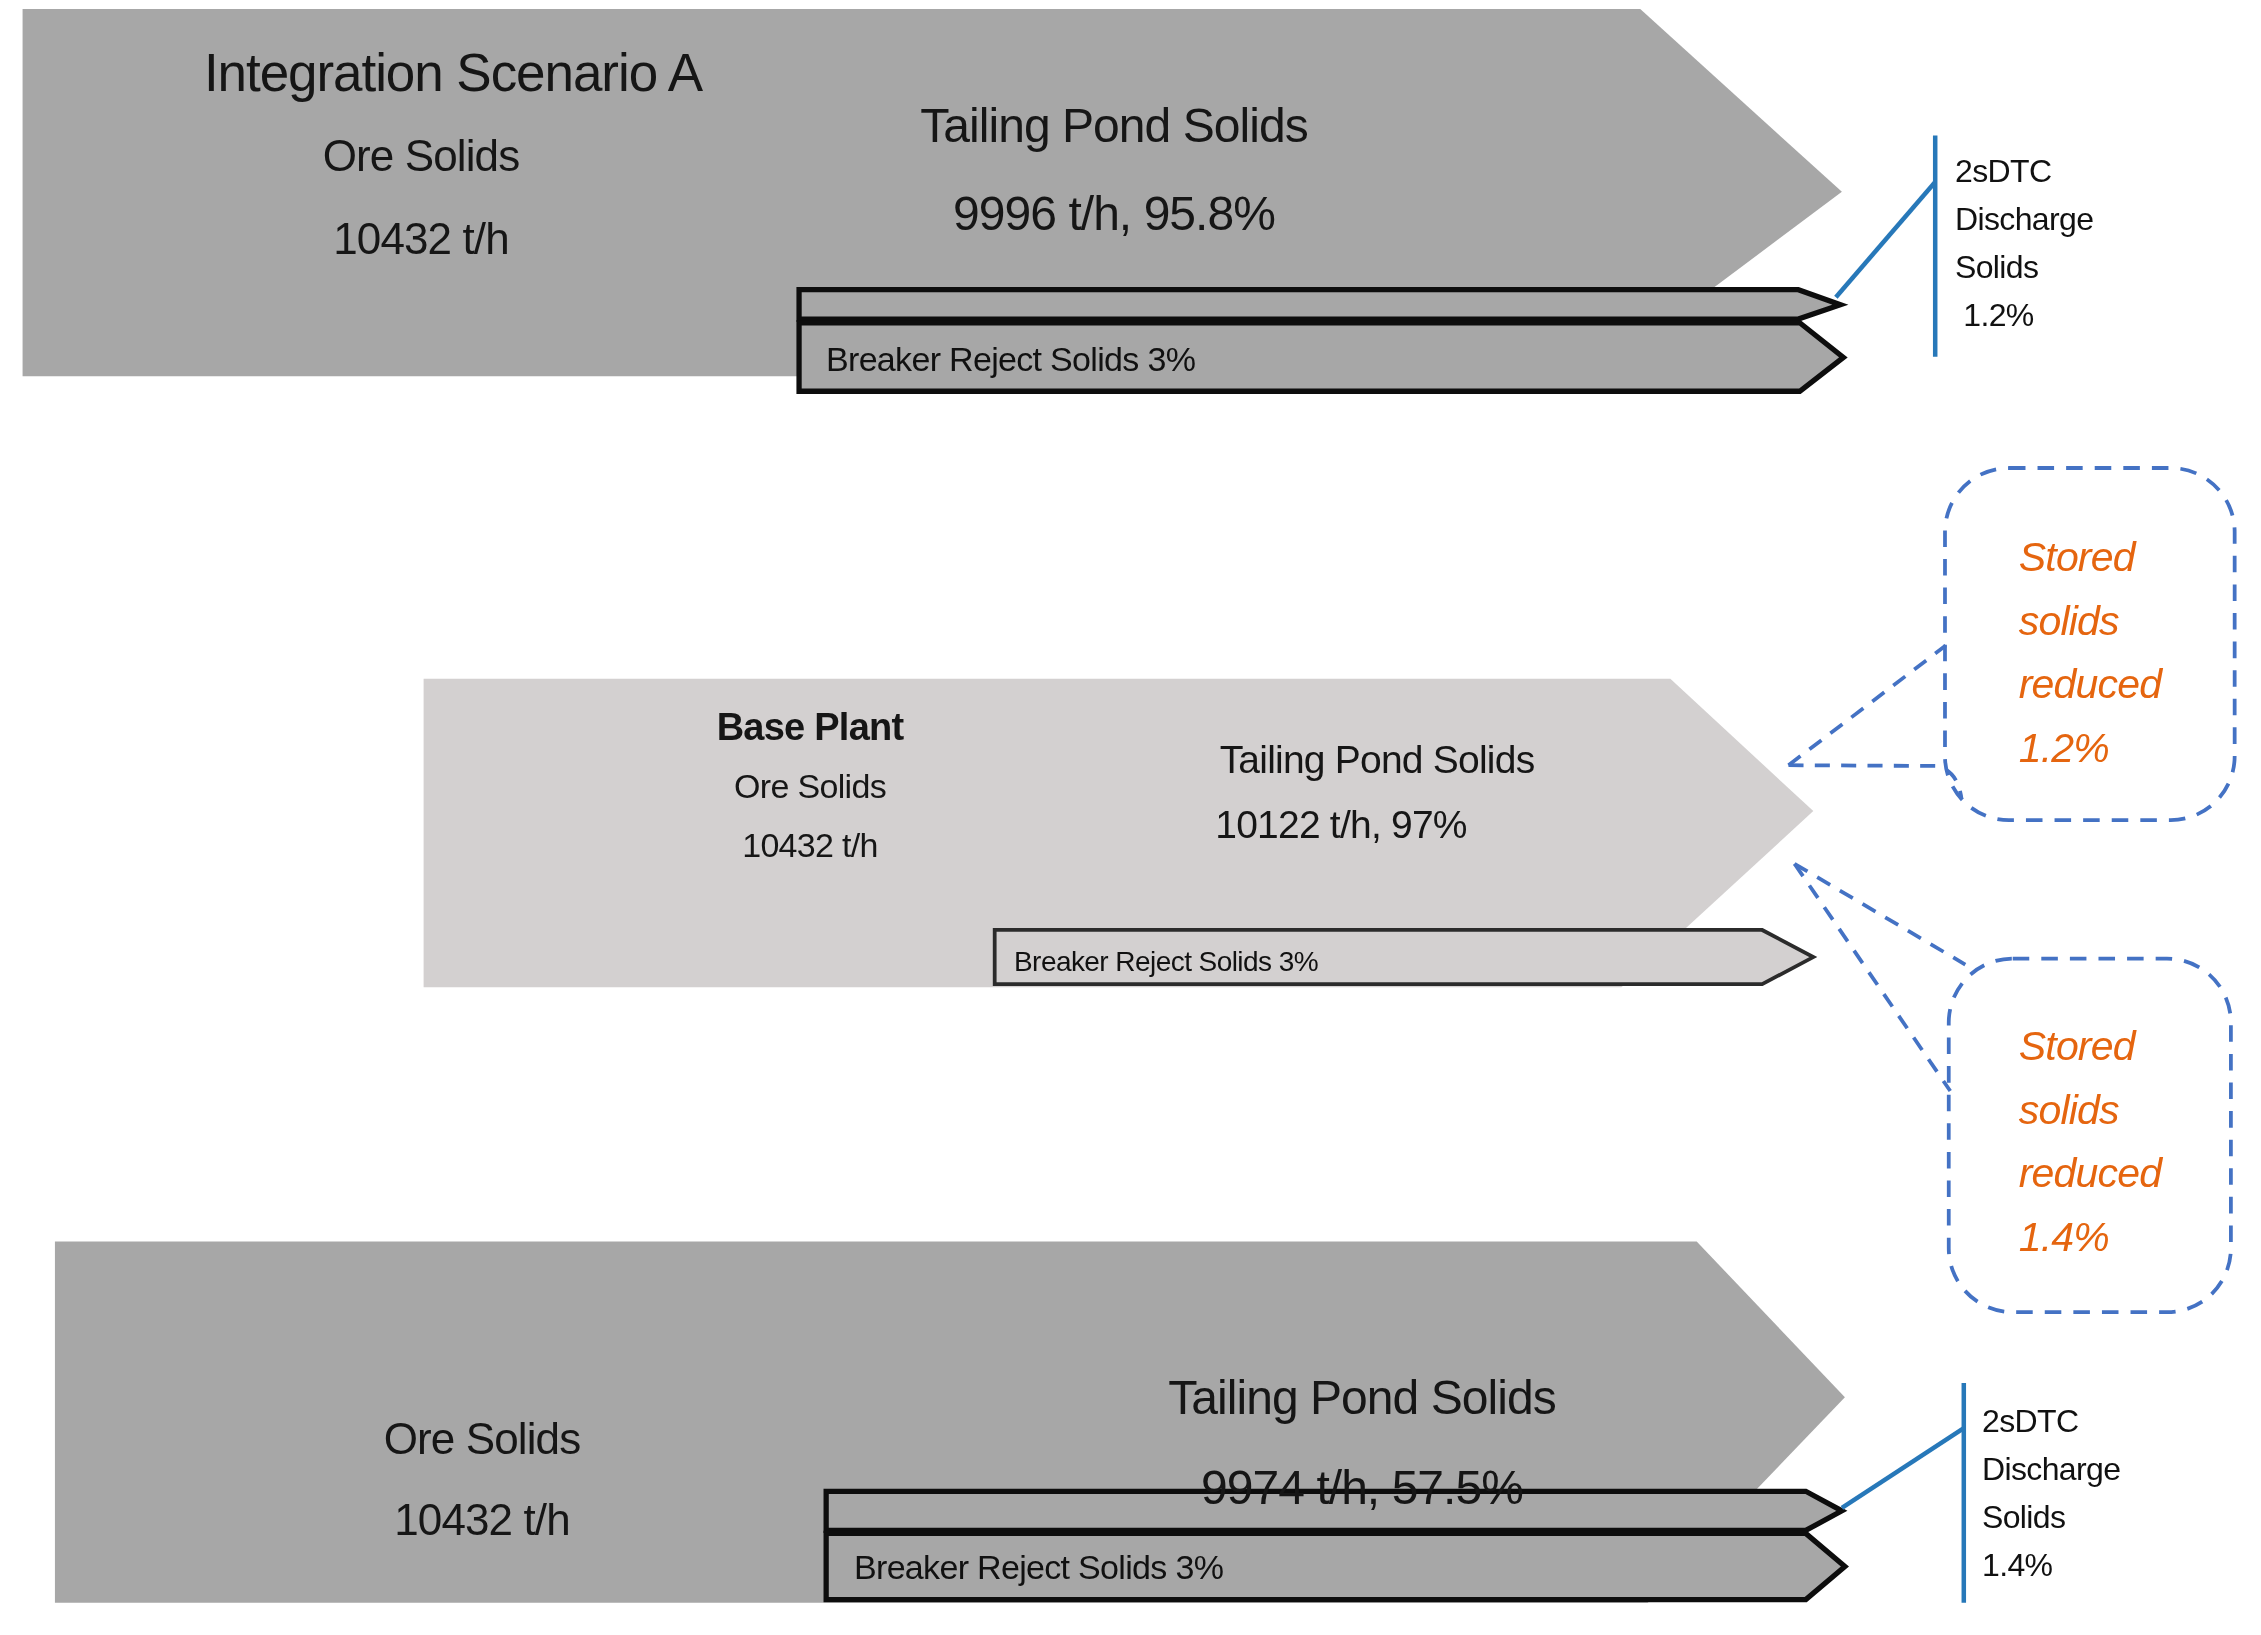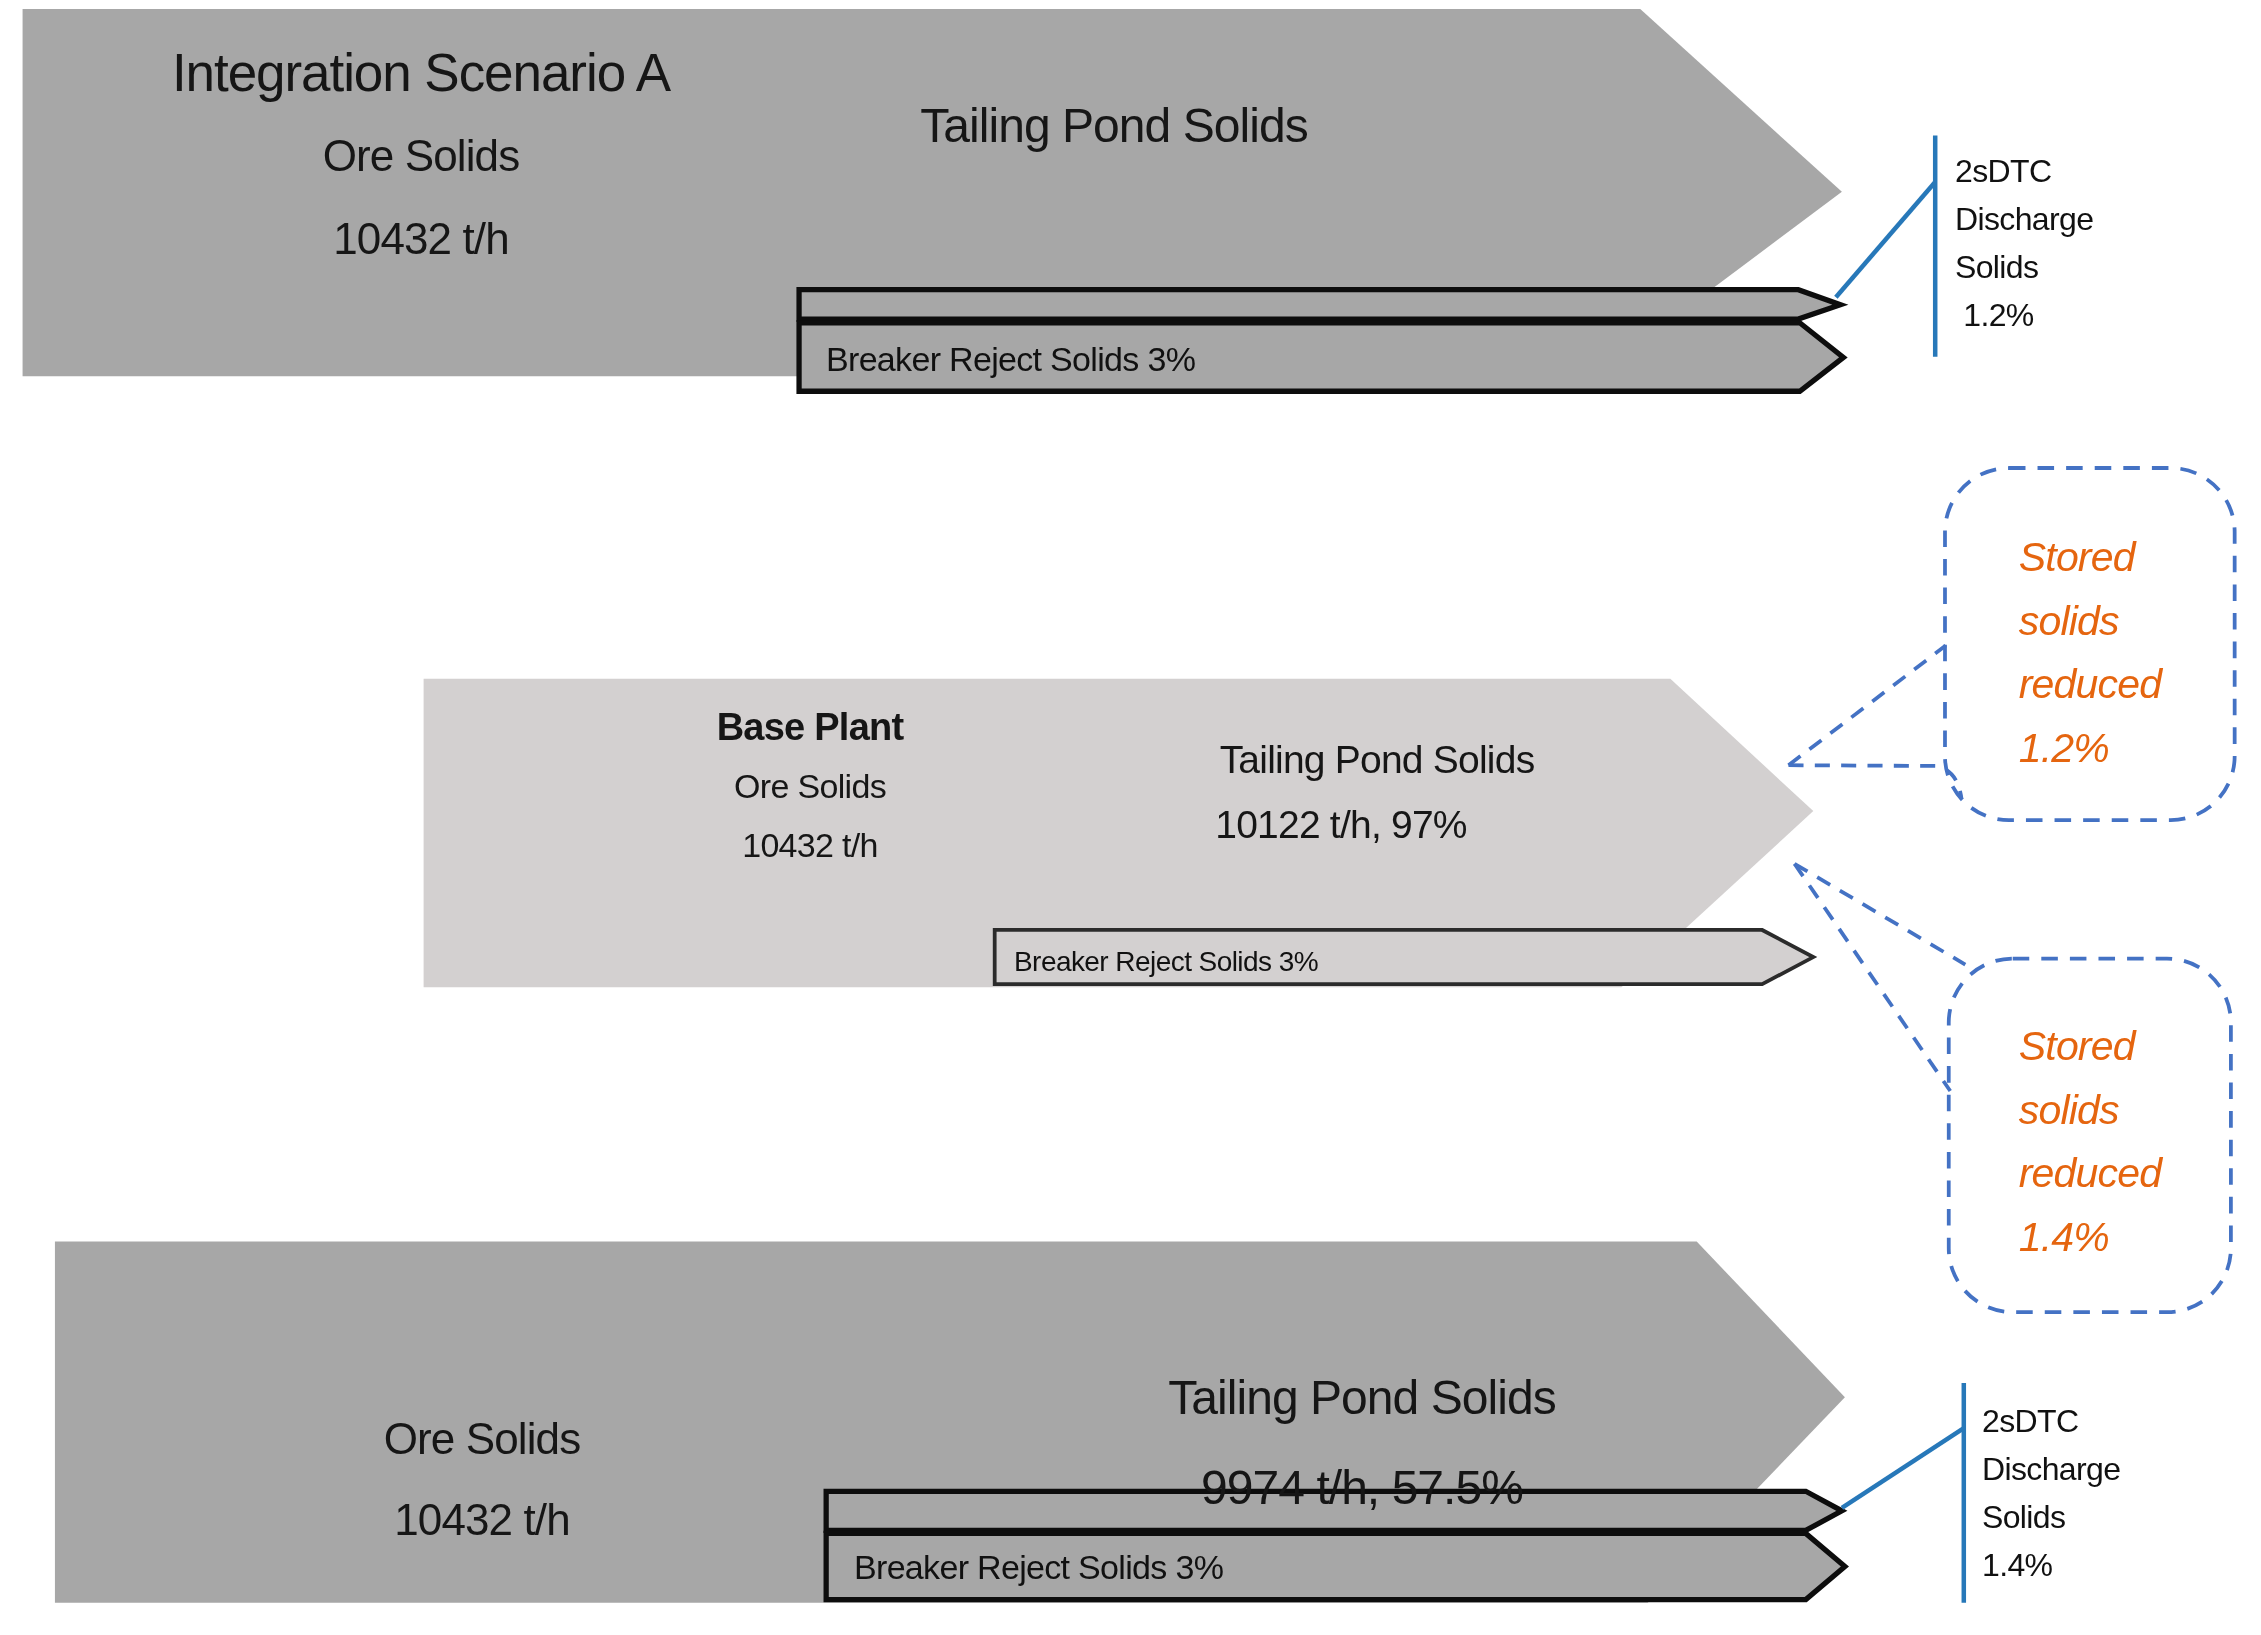--- a/index.html
+++ b/index.html
@@ -7,21 +7,21 @@
     position:relative;width:2261px;height:1635px;background:#ffffff;overflow:hidden;
     font-family:"Liberation Sans",sans-serif;color:#161616;
   }
   #shape-layer{position:absolute;left:0;top:0;width:2261px;height:1635px;}
   .txt{position:absolute;white-space:nowrap;letter-spacing:-0.02em;line-height:1.15;}
   .center{transform:translate(-50%,-50%);text-align:center;}
   .vcenter{transform:translate(0,-50%);}
   .multiline{white-space:pre-wrap;line-height:1.5;margin-top:12px;}
   .bubble-txt{white-space:pre-line;text-align:left;line-height:1.55;font-style:italic;}
 
-  .t-title{font-size:53px;}
+  .t-title{font-size:53px;margin-left:32px;}
   .t-sub{font-size:44px;}
   .t-tailing{font-size:48px;}
   .t-mtitle{font-size:38px;font-weight:bold;}
   .t-msub{font-size:34px;}
   .t-mtailing{font-size:39px;}
   .t-breaker{font-size:34px;color:#111;}
   .t-mbreaker{font-size:28px;color:#111;}
   .t-dtc{font-size:32px;line-height:48px;color:#111;}
 </style>
 </head>
@@ -52,20 +52,21 @@
     <polygon points="1098,1982 2400,1982 2448,2008 2400,2034 1098,2034" fill="#a7a7a7" stroke="#0d0d0d" stroke-width="7" stroke-linejoin="miter"></polygon>
     <polygon points="1098,2038 2400,2038 2452,2082 2400,2126 1098,2126" fill="#a7a7a7" stroke="#0d0d0d" stroke-width="7" stroke-linejoin="miter"></polygon>
     <path d="M2448,2004 L2610,1898" stroke="#2778b9" stroke-width="6" fill="none"></path>
     <path d="M2610,1838 L2610,2130" stroke="#2778b9" stroke-width="6" fill="none"></path>
   </svg>
 
   <div class="txt t-title center" style="left:421px;top:73px;">Integration Scenario A</div>
   <div class="txt t-sub center" style="left:421px;top:156px;">Ore Solids</div>
   <div class="txt t-sub center" style="left:421px;top:239px;">10432 t/h</div>
   <div class="txt t-tailing center" style="left:1114px;top:126px;">Tailing Pond Solids</div>
+  <div class="txt t-tailing center" style="left:1114px;top:214px;">9996 t/h, 95.8%</div>
   <div class="txt t-breaker vcenter" style="left:826px;top:360px;">Breaker Reject Solids 3%</div>
   <div class="txt t-dtc multiline" style="left:1955px;top:135px;width:248px;">2sDTC
 Discharge
 Solids
  1.2%</div>
 
   <div class="txt t-mtitle center" style="left:810px;top:728px;">Base Plant</div>
   <div class="txt t-msub center" style="left:810px;top:787px;">Ore Solids</div>
   <div class="txt t-msub center" style="left:810px;top:846px;">10432 t/h</div>
   <div class="txt t-mtailing center" style="left:1377px;top:760px;">Tailing Pond Solids</div>

